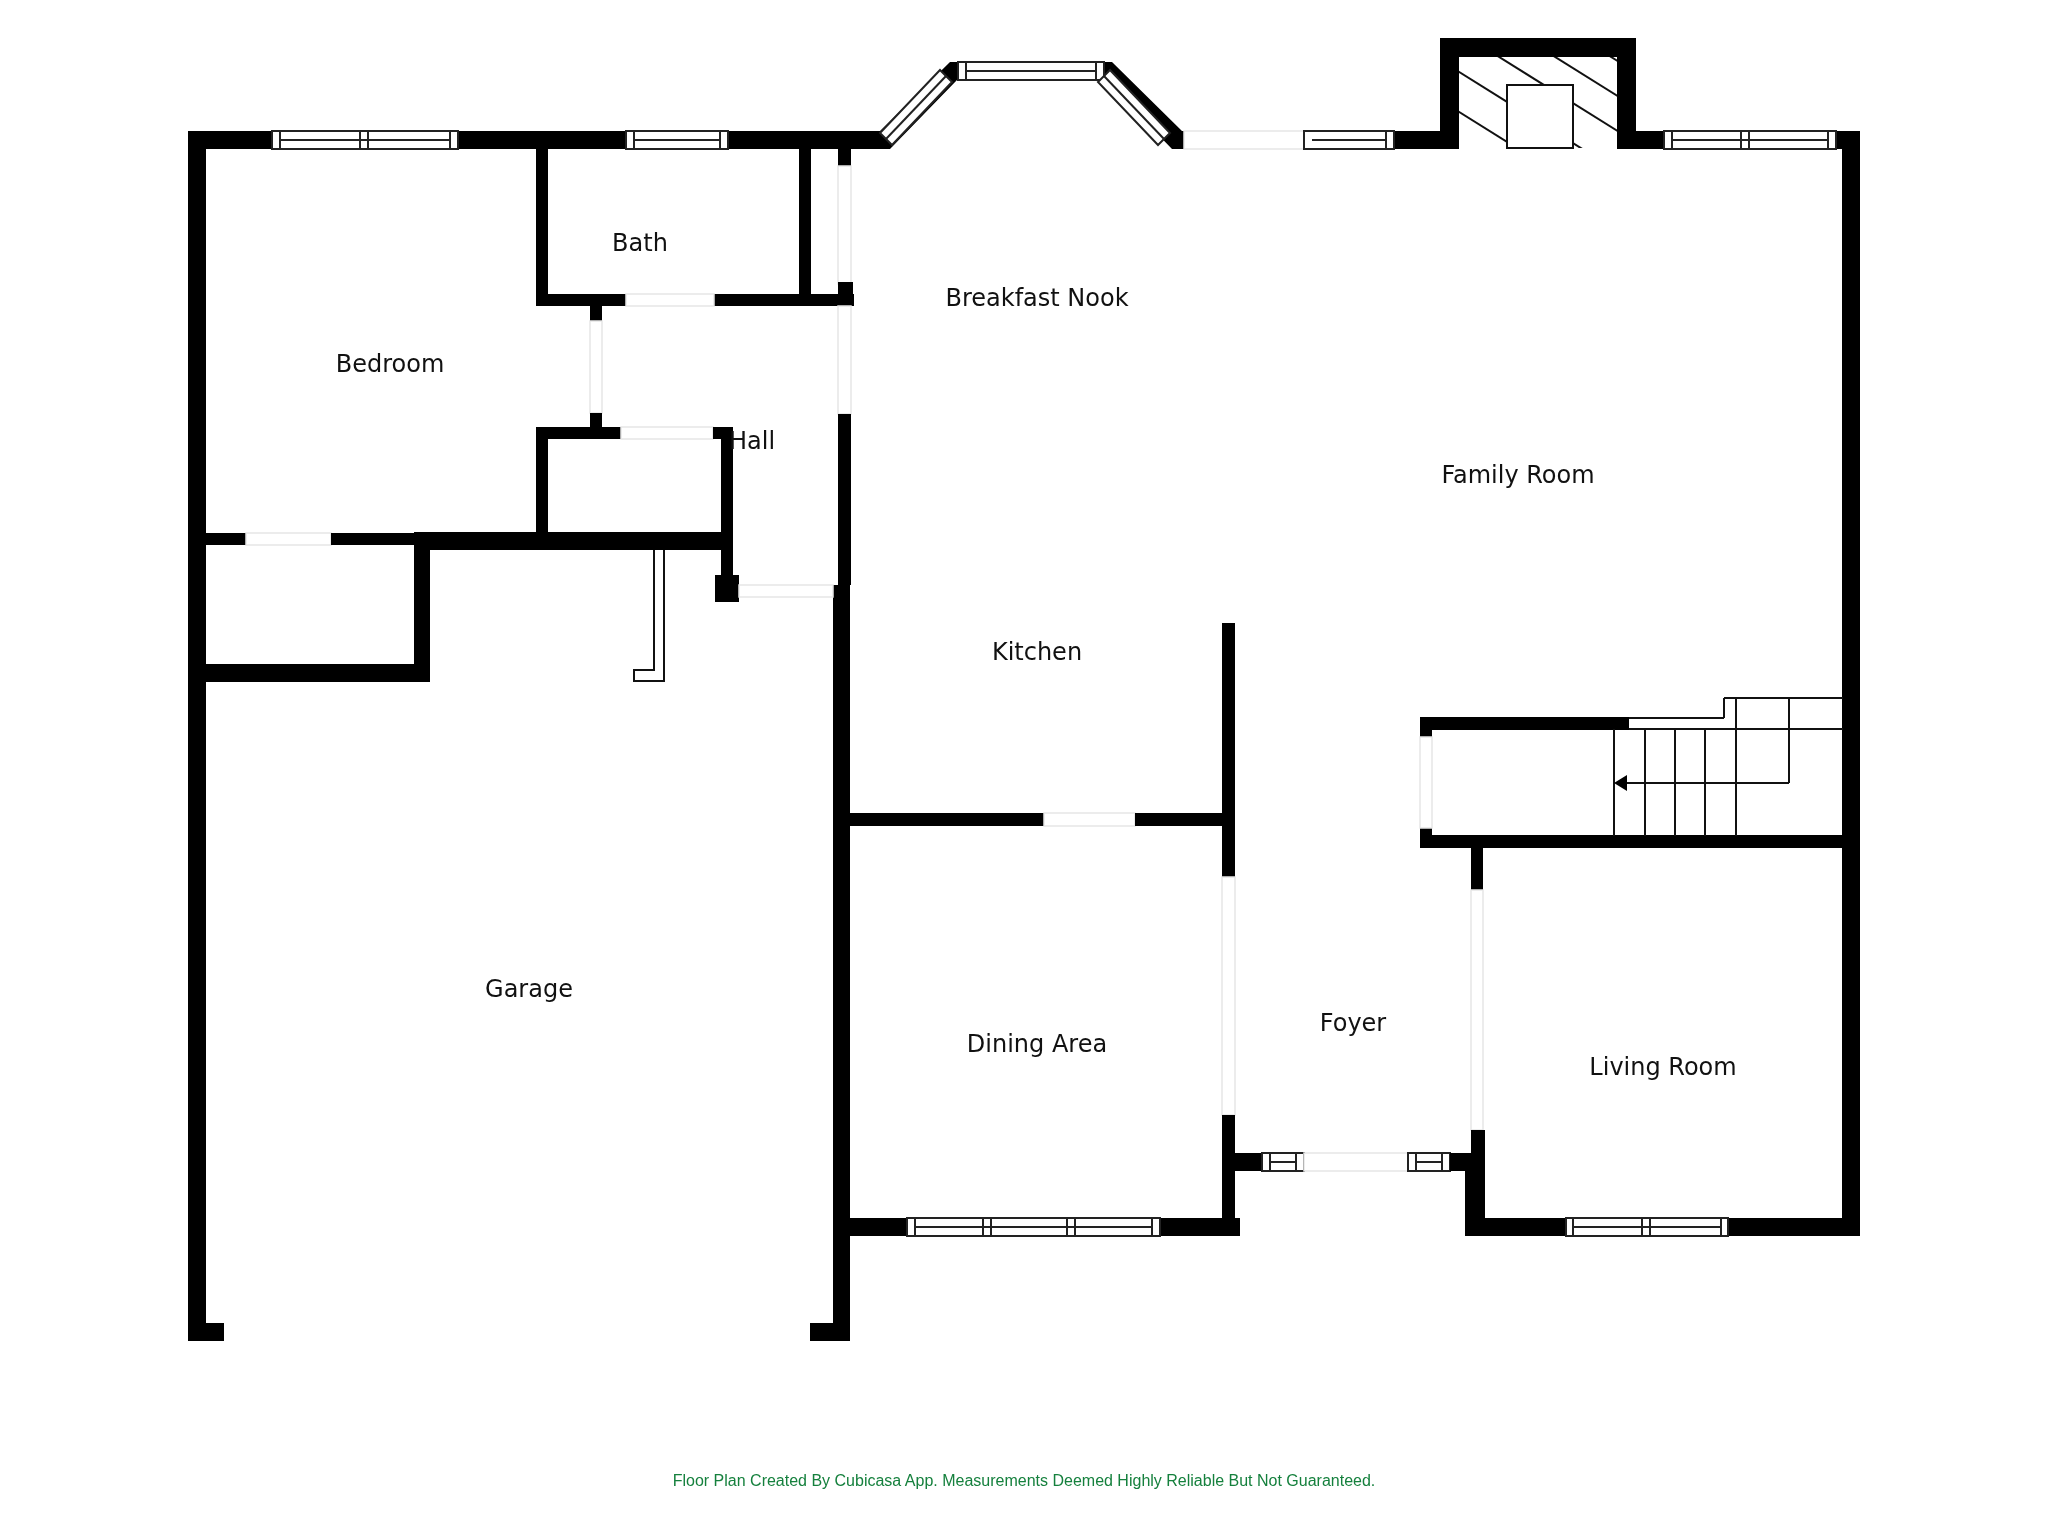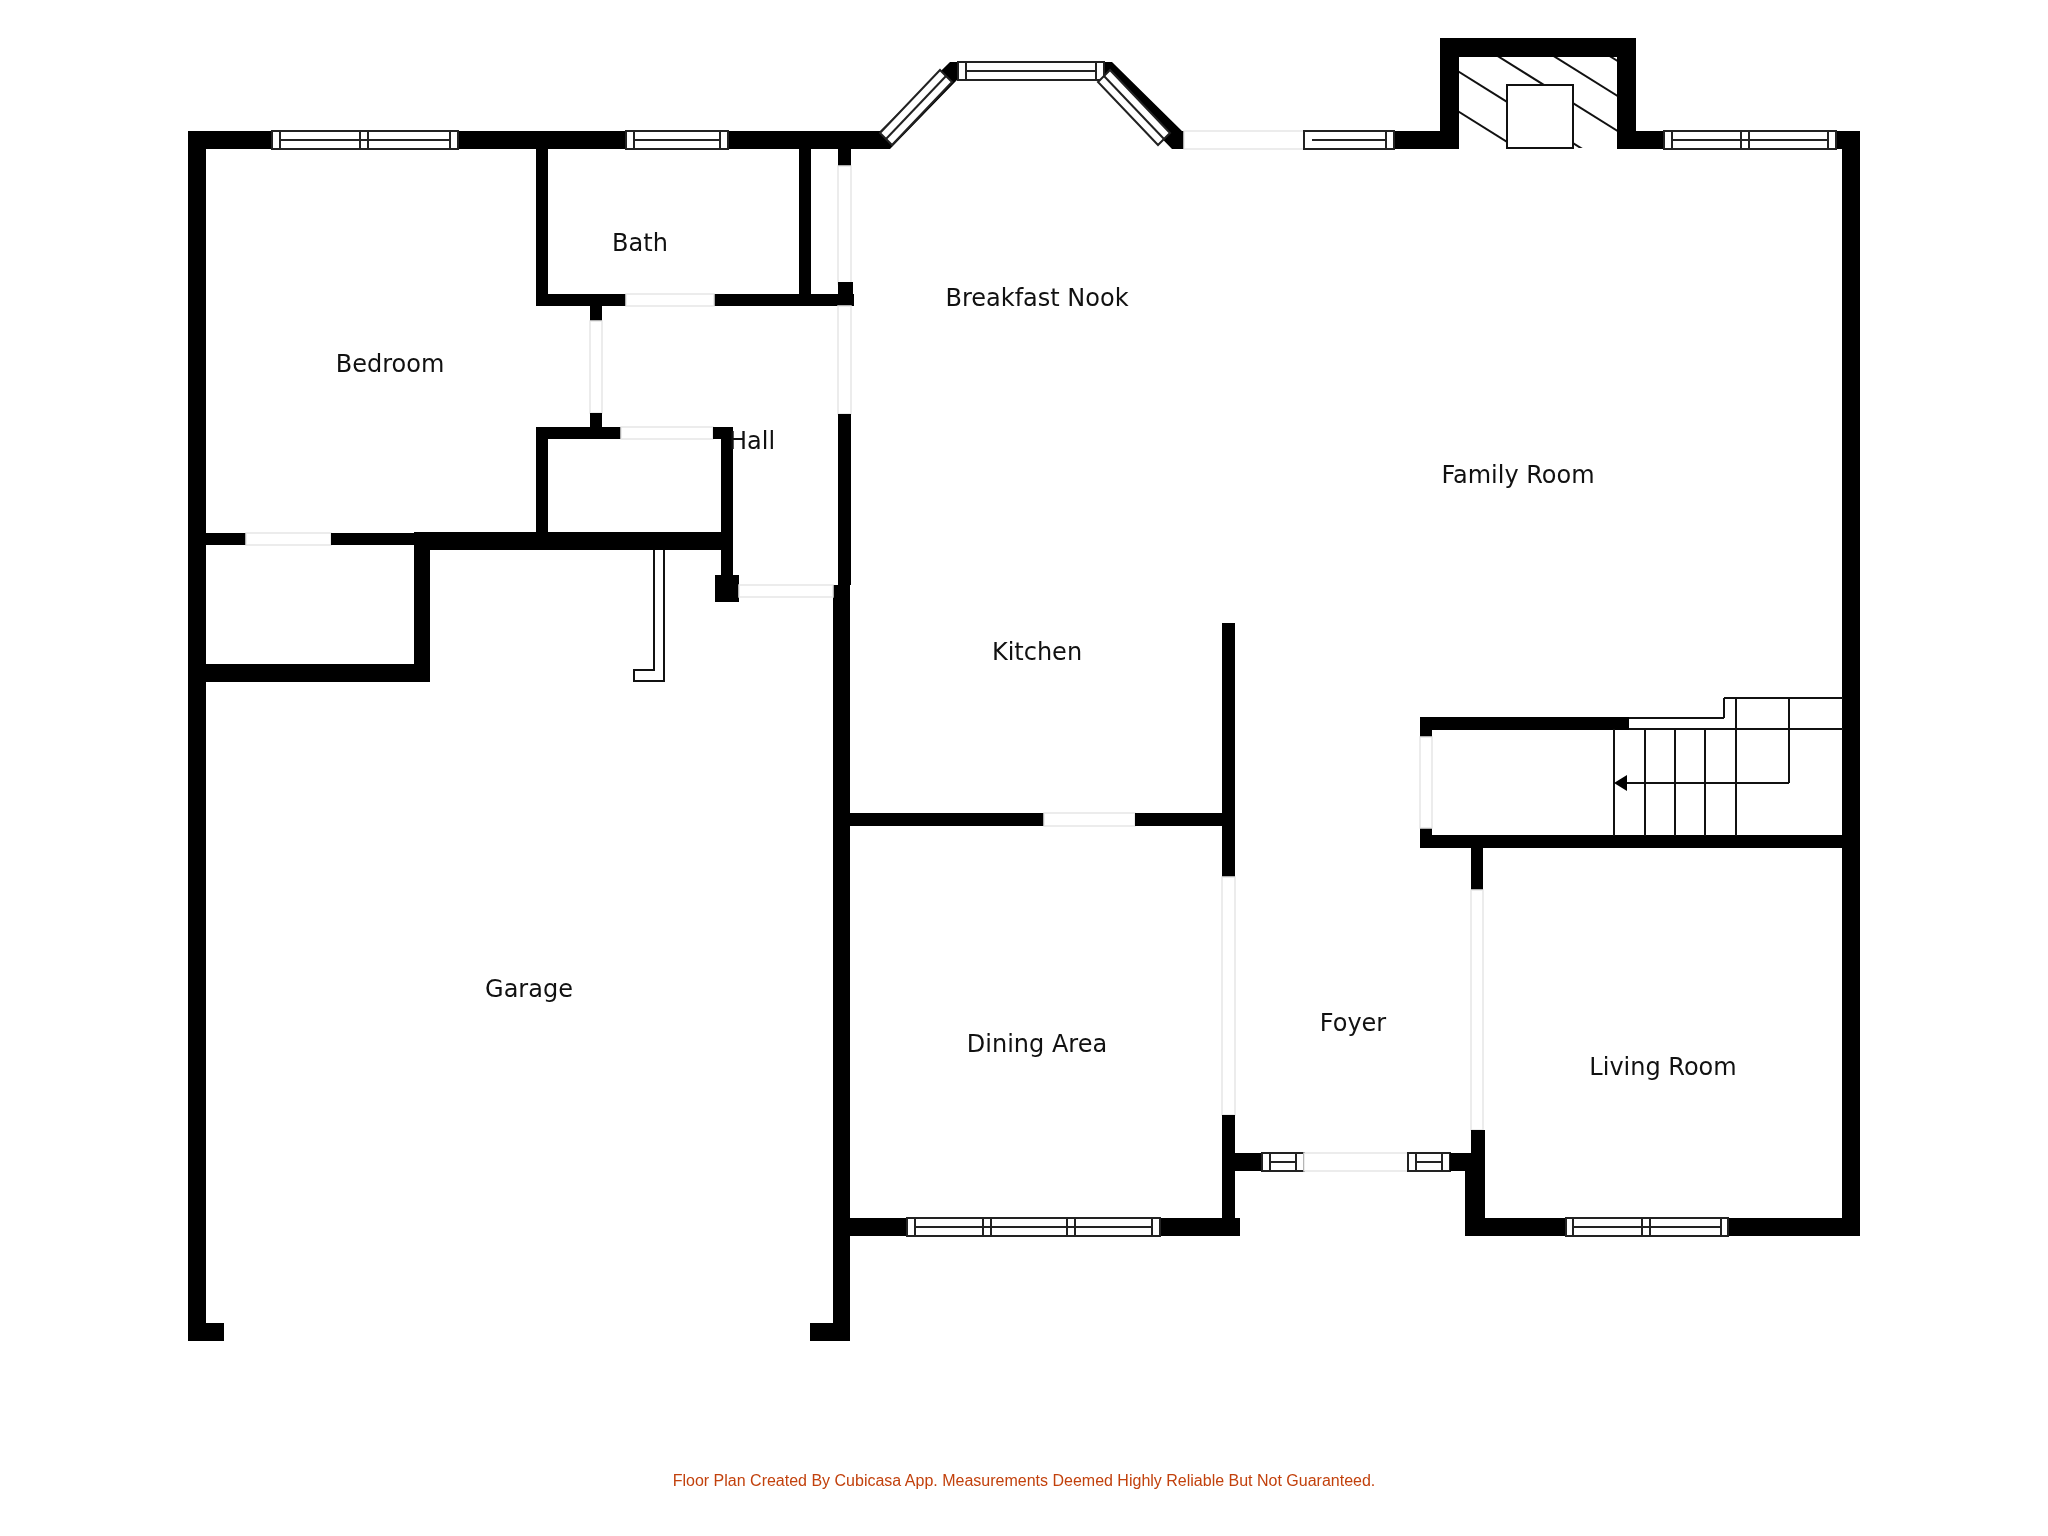--- a/index.html
+++ b/index.html
@@ -4,21 +4,21 @@
   <style>
     html, body { margin:0; padding:0; background:#ffffff; }
     body { width:2048px; height:1536px; position:relative; overflow:hidden; font-family:"DejaVu Sans", sans-serif; }
     #plan { position:absolute; left:0; top:0; width:2048px; height:1536px; }
     .wall { fill:#000000; }
     .win-frame { fill:#ffffff; stroke:#222222; stroke-width:2; }
     .win-line { stroke:#222222; stroke-width:2; fill:none; }
     .door-gap { fill:#ffffff; stroke:#e6e6e6; stroke-width:1.5; }
     .thin { stroke:#111111; stroke-width:2; fill:none; }
     .room-label { position:absolute; font-family:"DejaVu Sans", sans-serif; font-size:24px; color:#111111; white-space:nowrap; transform:translate(-50%,-50%); }
-    .footer { position:absolute; left:0; width:2048px; top:1472px; text-align:center; font-family:"Liberation Sans", sans-serif; font-size:16px; color:#c2410c; }
+    .footer { position:absolute; left:0; width:2048px; top:1472px; text-align:center; font-family:"Liberation Sans", sans-serif; font-size:16px; color:#15803d; }
   </style>
 </head>
 <body>
 
 <svg id="plan" viewBox="0 0 2048 1536" xmlns="http://www.w3.org/2000/svg">
 
   <g>
 
     <rect class="wall" x="188" y="131" width="700" height="18"></rect>
 

